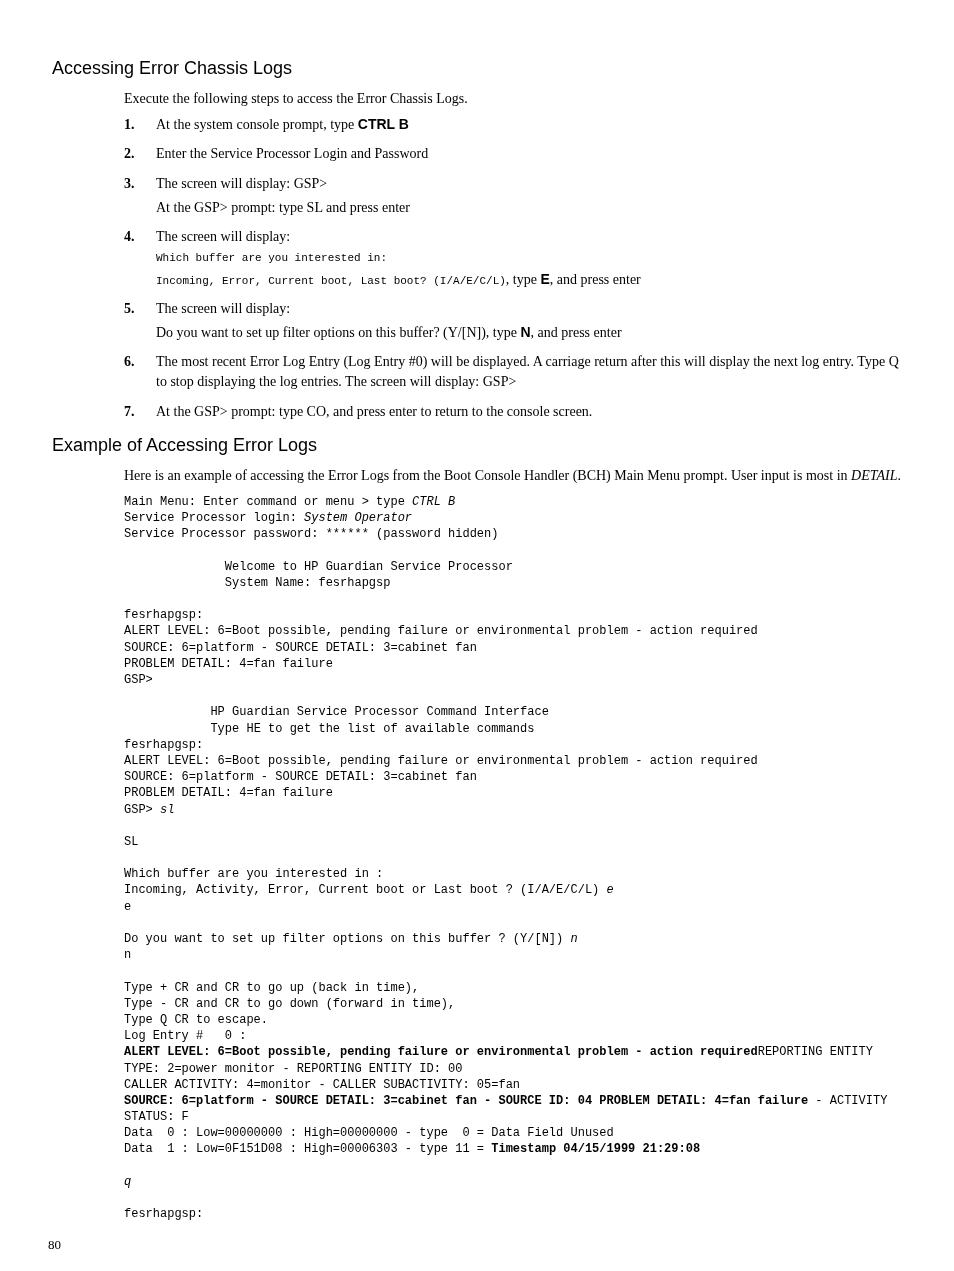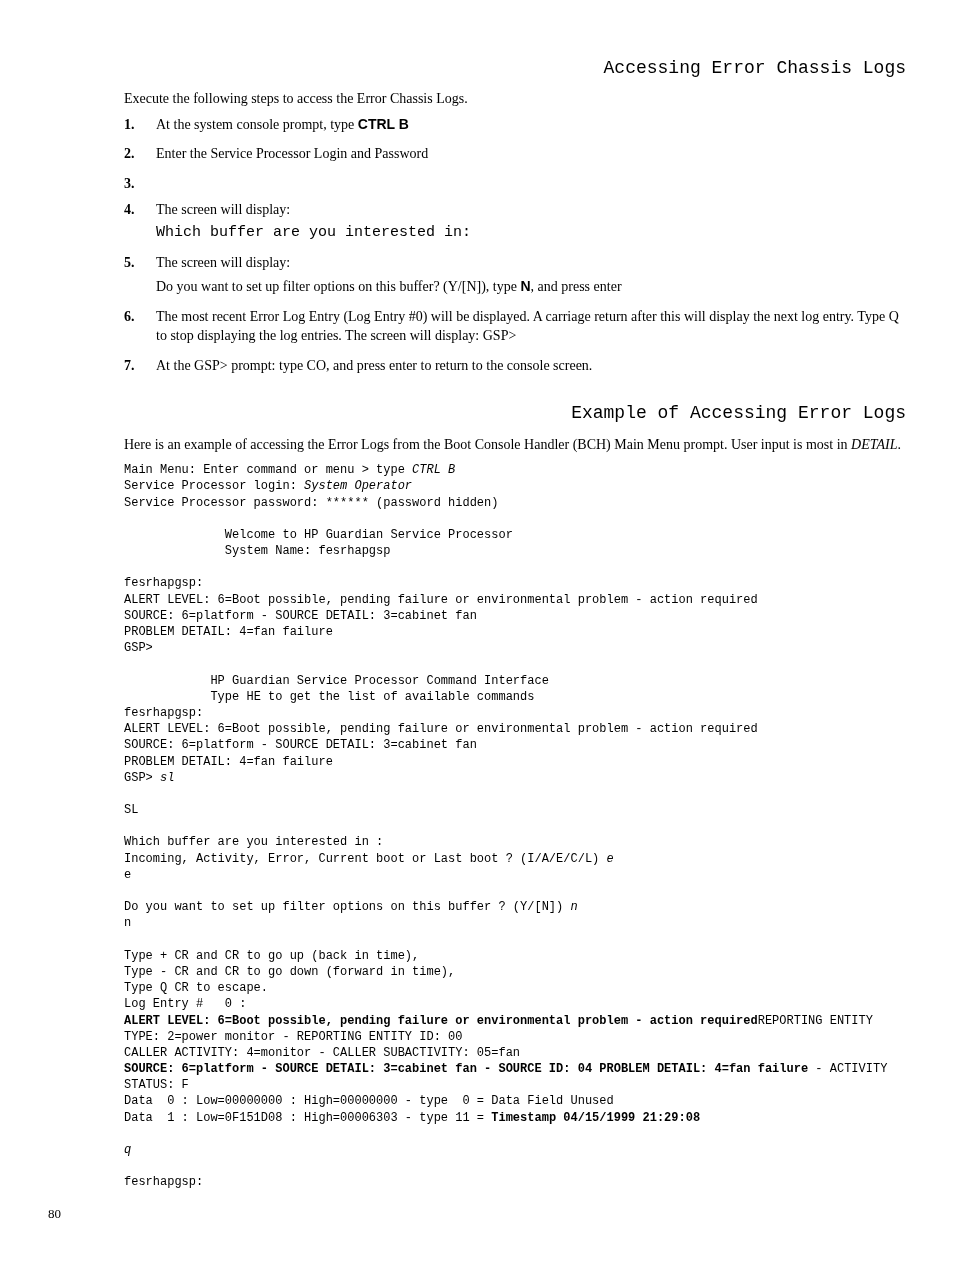--- a/index.html
+++ b/index.html
@@ -7,26 +7,25 @@
     font-size: 14px;
     color: #000;
     background: #fff;
     margin: 0;
     padding: 56px 48px 24px 48px;
     width: 954px;
     box-sizing: border-box;
     line-height: 1.4;
   }
   h2.section-heading {
-    font-family: Liberation Mono, monospace;
+    font-family: Liberation Sans, sans-serif;
     font-weight: normal;
     font-size: 18px;
     margin: 0 0 8px 0;
     padding-left: 4px;
-    text-align: right;
   }
   .body-indent {
     margin-left: 76px;
   }
   p.intro {
     margin: 4px 0 6px 0;
     font-family: Liberation Serif, serif;
   }
   ol.steps {
     list-style: none;
@@ -43,21 +42,21 @@
     font-weight: bold;
   }
   ol.steps .step-body {
     flex: 1;
   }
   .step-line {
     margin: 0 0 4px 0;
   }
   .mono {
     font-family: 'Courier New', Courier, monospace;
-    font-size: 15px;
+    font-size: 11px;
     line-height: 1.35;
   }
   .sans-bold {
     font-family: Arial, Helvetica, sans-serif;
     font-weight: bold;
   }
   .italic {
     font-style: italic;
   }
   pre.terminal {
@@ -93,27 +92,30 @@
     </li>
     <li>
       <span class="num">2.</span>
       <div class="step-body">
         <p class="step-line">Enter the Service Processor Login and Password</p>
       </div>
     </li>
     <li>
       <span class="num">3.</span>
       <div class="step-body">
+        <p class="step-line">The screen will display: GSP&gt;</p>
+        <p class="step-line">At the GSP&gt; prompt: type SL and press enter</p>
       </div>
     </li>
     <li>
       <span class="num">4.</span>
       <div class="step-body">
         <p class="step-line">The screen will display:</p>
         <p class="step-line mono">Which buffer are you interested in:</p>
+        <p class="step-line"><span class="mono">Incoming, Error, Current boot, Last boot? (I/A/E/C/L)</span><span>, type </span><span class="sans-bold">E</span><span>, and press enter</span></p>
       </div>
     </li>
     <li>
       <span class="num">5.</span>
       <div class="step-body">
         <p class="step-line">The screen will display:</p>
         <p class="step-line"><span>Do you want to set up filter options on this buffer? (Y/[N]), type </span><span class="sans-bold">N</span><span>, and press enter</span></p>
       </div>
     </li>
     <li>
@@ -124,21 +126,21 @@
     </li>
     <li>
       <span class="num">7.</span>
       <div class="step-body">
         <p class="step-line">At the GSP&gt; prompt: type CO, and press enter to return to the console screen.</p>
       </div>
     </li>
   </ol>
 </div>
 
-<h2 class="section-heading" style="margin-top:22px;">Example of Accessing Error Logs</h2>
+<h2 class="section-heading" style="margin-top:8px;">Example of Accessing Error Logs</h2>
 <div class="body-indent">
   <p class="intro"><span>Here is an example of accessing the Error Logs from the Boot Console Handler (BCH) Main Menu prompt. User input is most in </span><span class="italic">DETAIL</span><span>.</span></p>
 
 <pre class="terminal"><span>Main Menu: Enter command or menu &gt; type </span><span class="i">CTRL B</span>
 <span>Service Processor login: </span><span class="i">System Operator</span>
 <span>Service Processor password: ****** (password hidden)</span>
 <span></span>
 <span>              Welcome to HP Guardian Service Processor</span>
 <span>              System Name: fesrhapgsp</span>
 <span></span>

